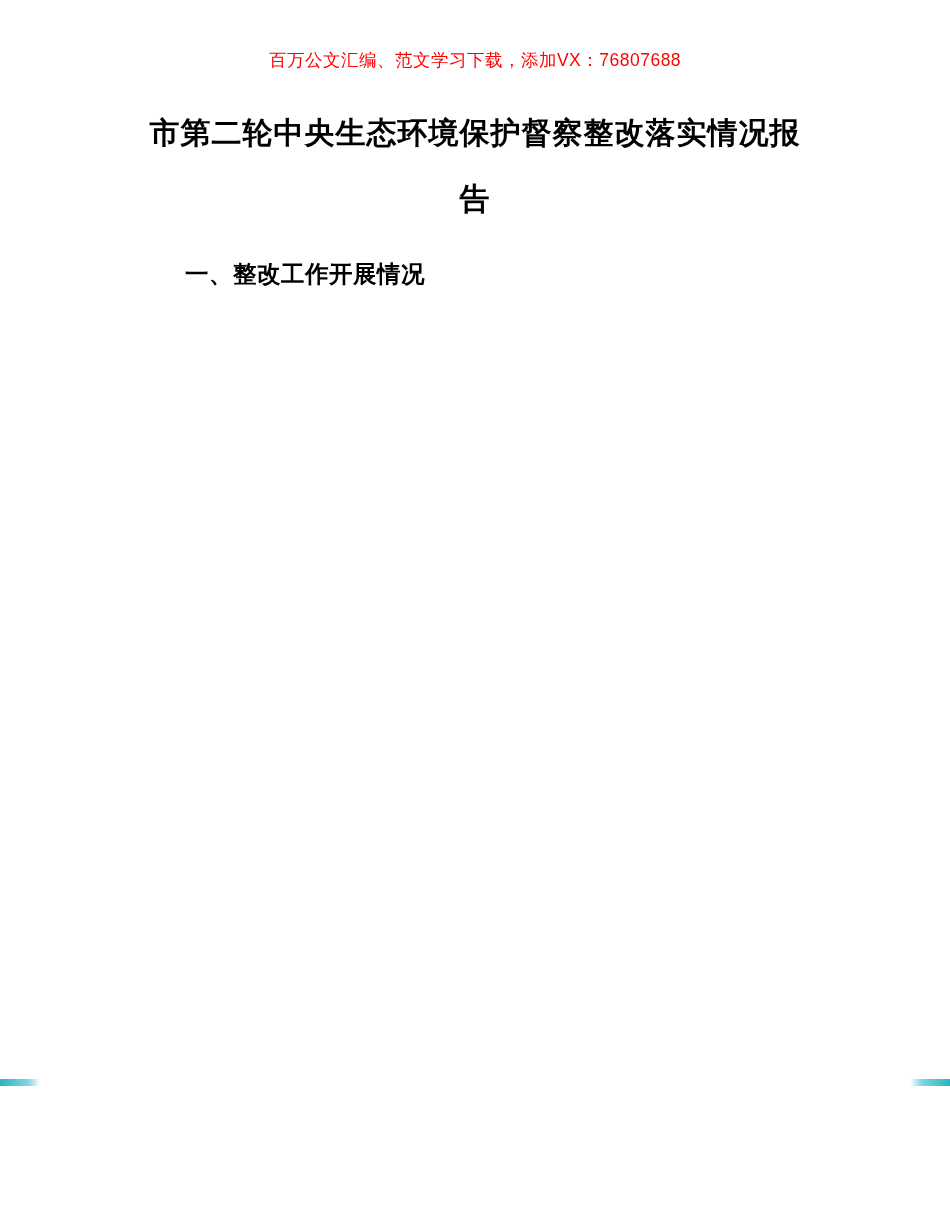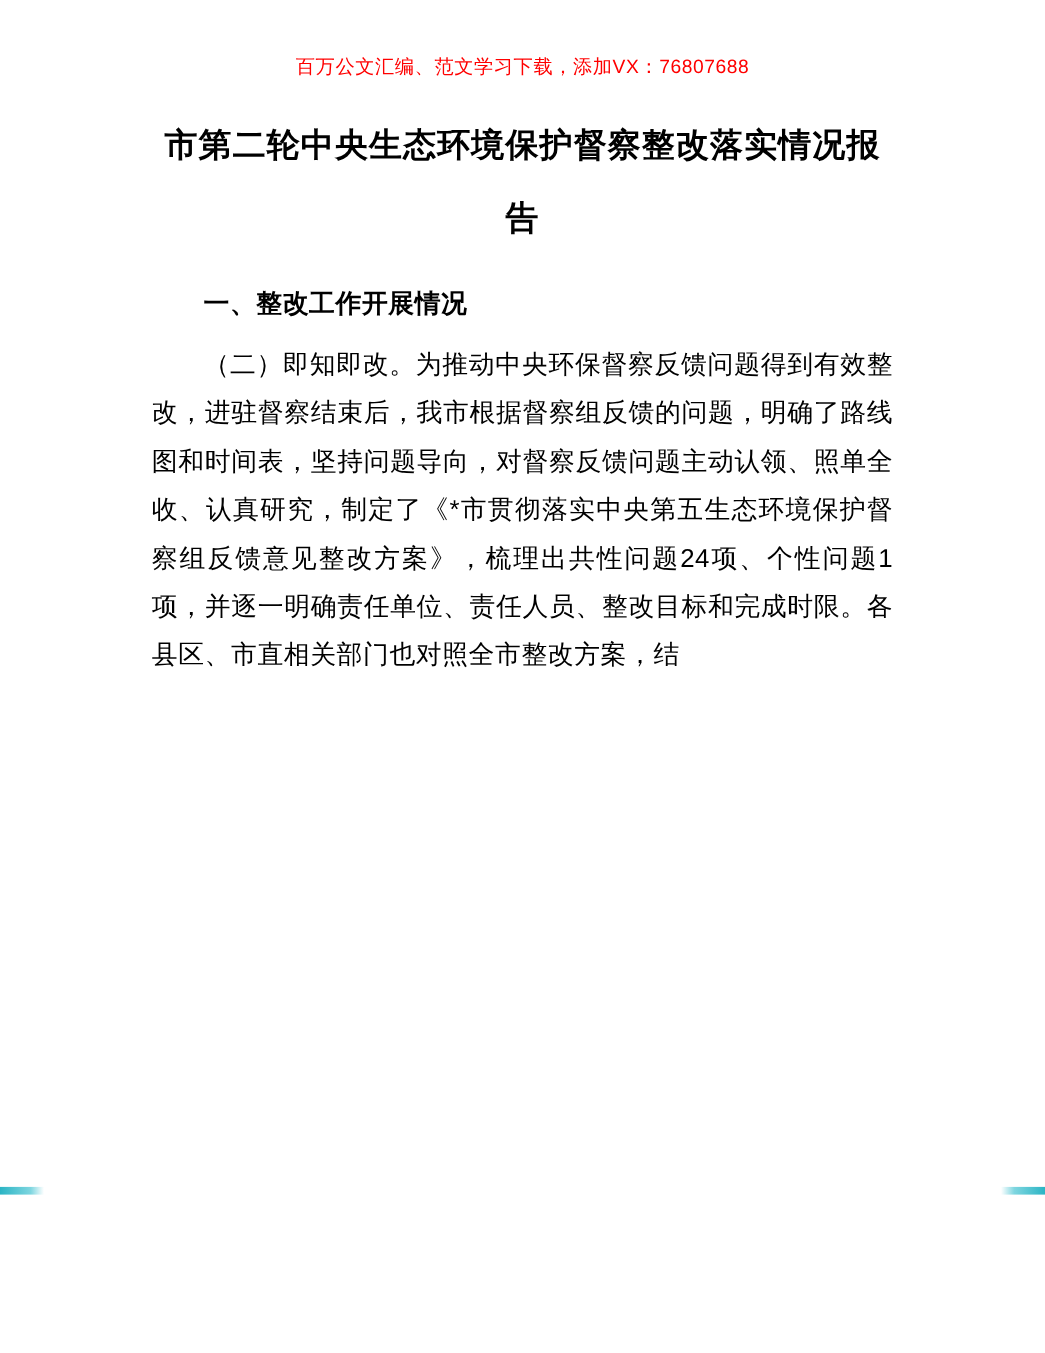--- a/index.html
+++ b/index.html
@@ -42,20 +42,21 @@
     text-align: justify;
     text-indent: 2em;
     letter-spacing: 0.5px;
     margin-bottom: 11px;
     word-break: break-all;
   }
   .para.heading {
     font-weight: 700;
     margin-top: 2px;
     margin-bottom: 11px;
+    font-family: Liberation Mono, monospace;
   }
   .corner-strip {
     position: absolute;
     bottom: 0;
     height: 7px;
     width: 40px;
   }
   .corner-strip.left {
     left: 0;
     background: linear-gradient(90deg, #2ab4c4 0%, #7fd6e0 70%, rgba(255,255,255,0) 100%);
@@ -71,18 +72,17 @@
 <div class="page">
 
   <div class="watermark">百万公文汇编、范文学习下载，添加VX：76807688</div>
 
   <h1 class="doc-title">市第二轮中央生态环境保护督察整改落实情况报告</h1>
 
 
   <p class="para heading">一、整改工作开展情况</p>
 
 
-  <p class="para">（二）即知即改。为推动中央环保督察反馈问题得到有效整改，进驻督察结束后，我市根据督察组反馈的问题，明确了路线图和时间表，坚持问题导向，对督察反馈问题主动认领、照单全收、认真研究，制定了《*市贯彻落实中央第五生态环境保护督察组反馈意见整改方案》，梳理出共性问题24项、个性问题1项，并逐一明确责任单位、责任人员、整改目标和完成时限。各县区、市直相关部门也对照全市整改方案，结</p>
 
   <div class="corner-strip left"></div>
   <div class="corner-strip right"></div>
 
 </div>
 
 </body></html>

